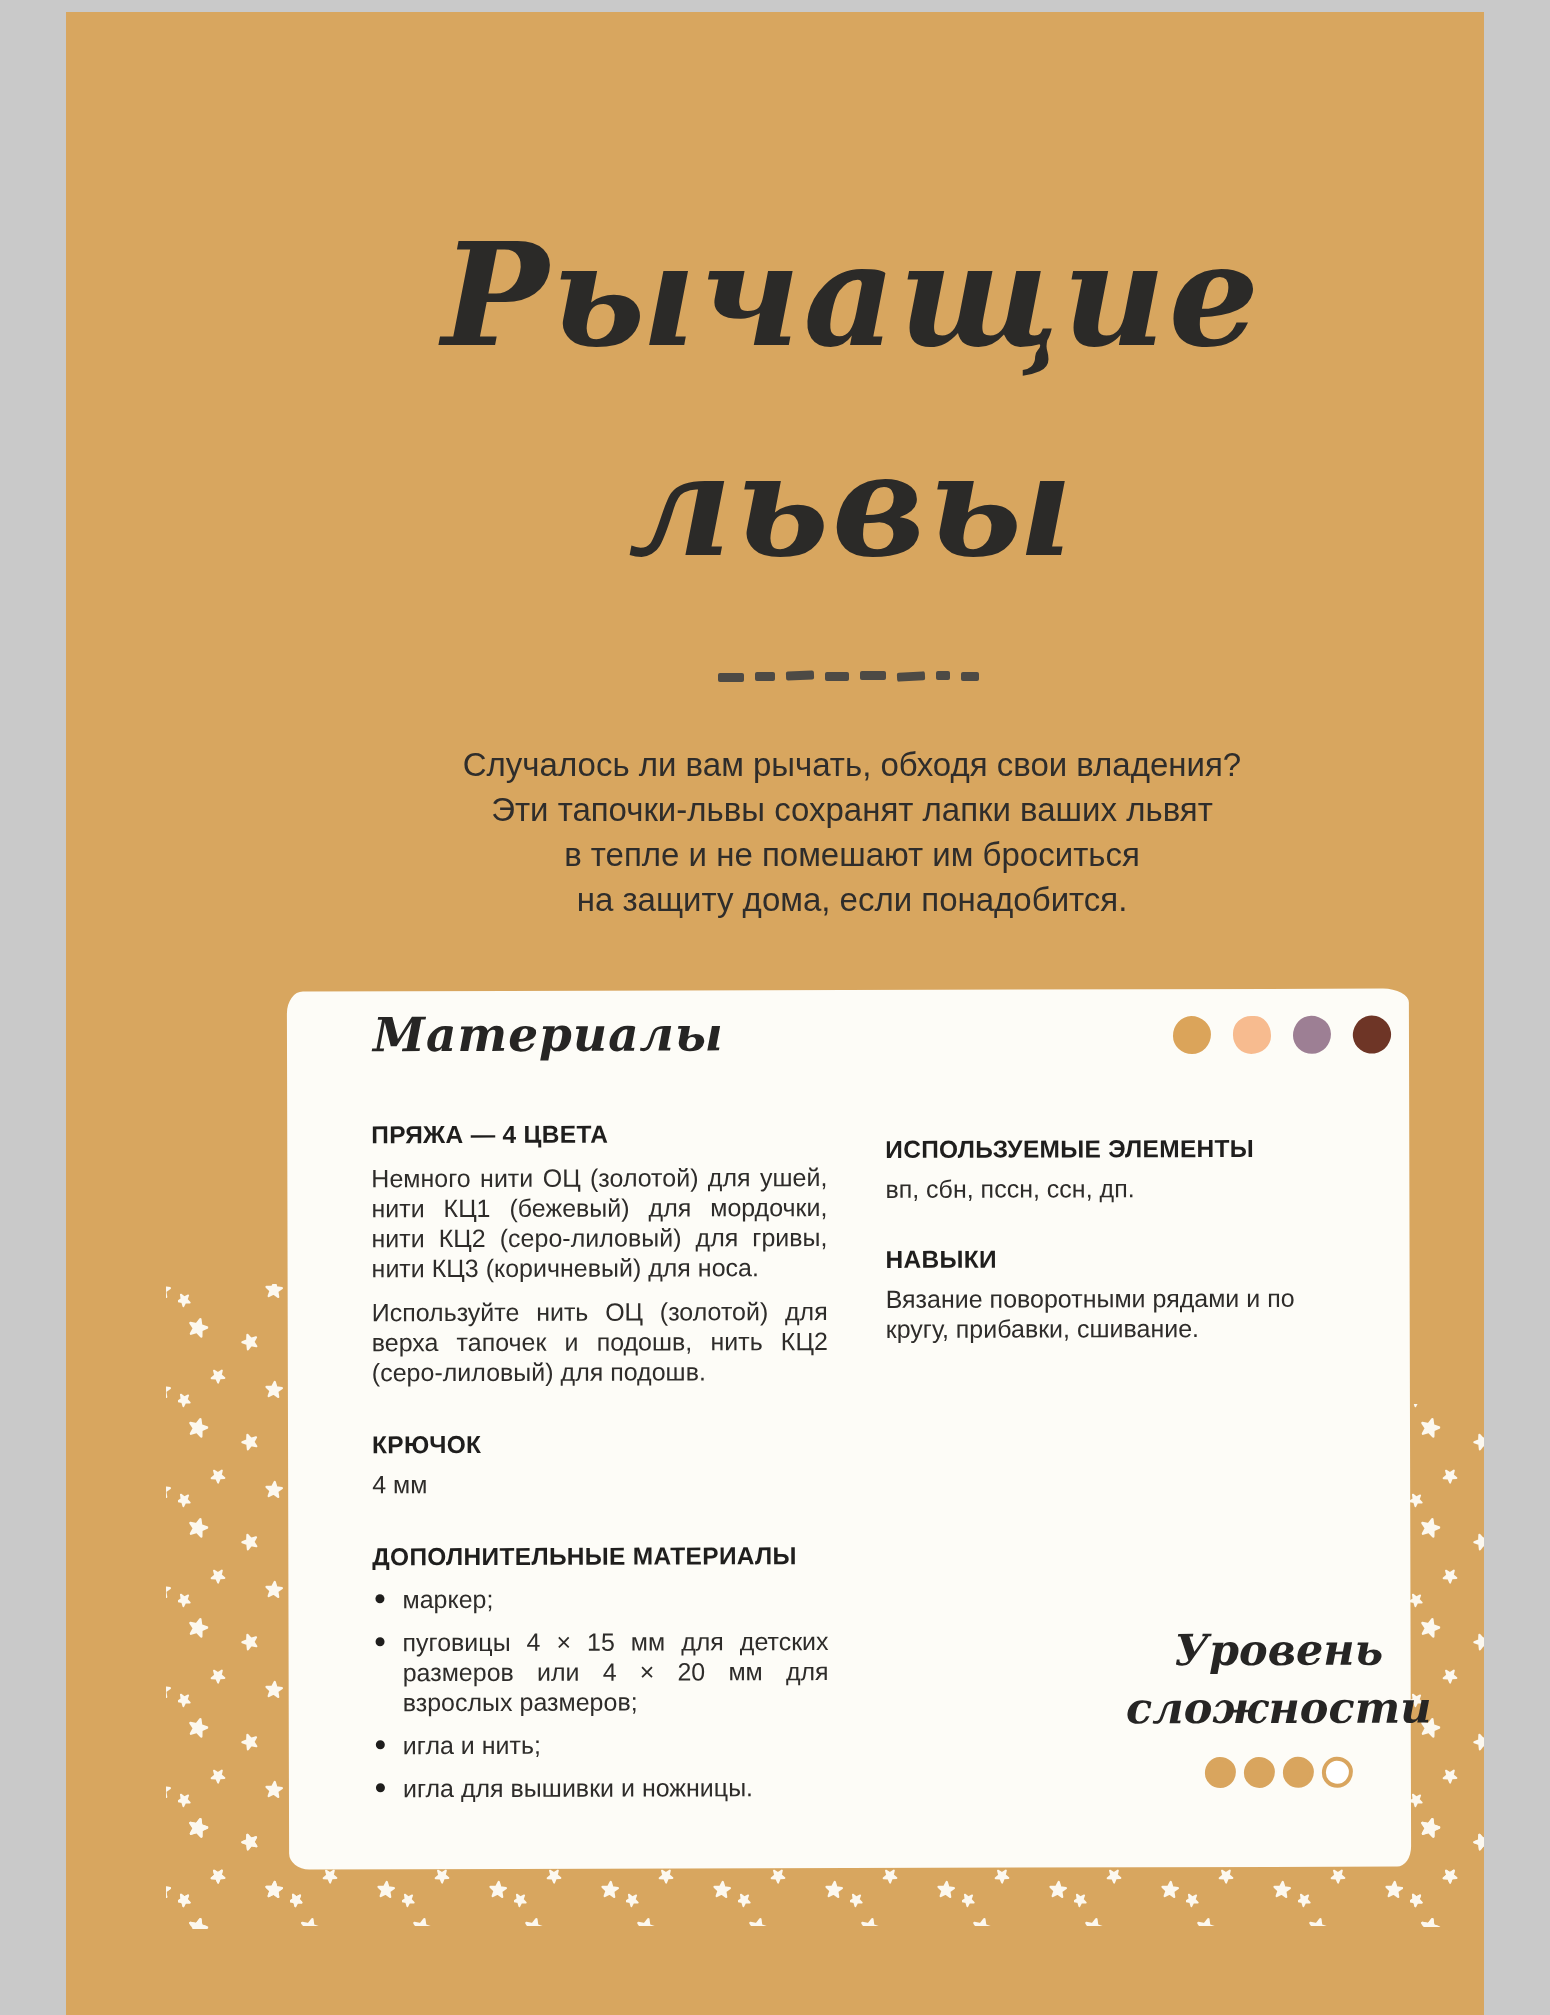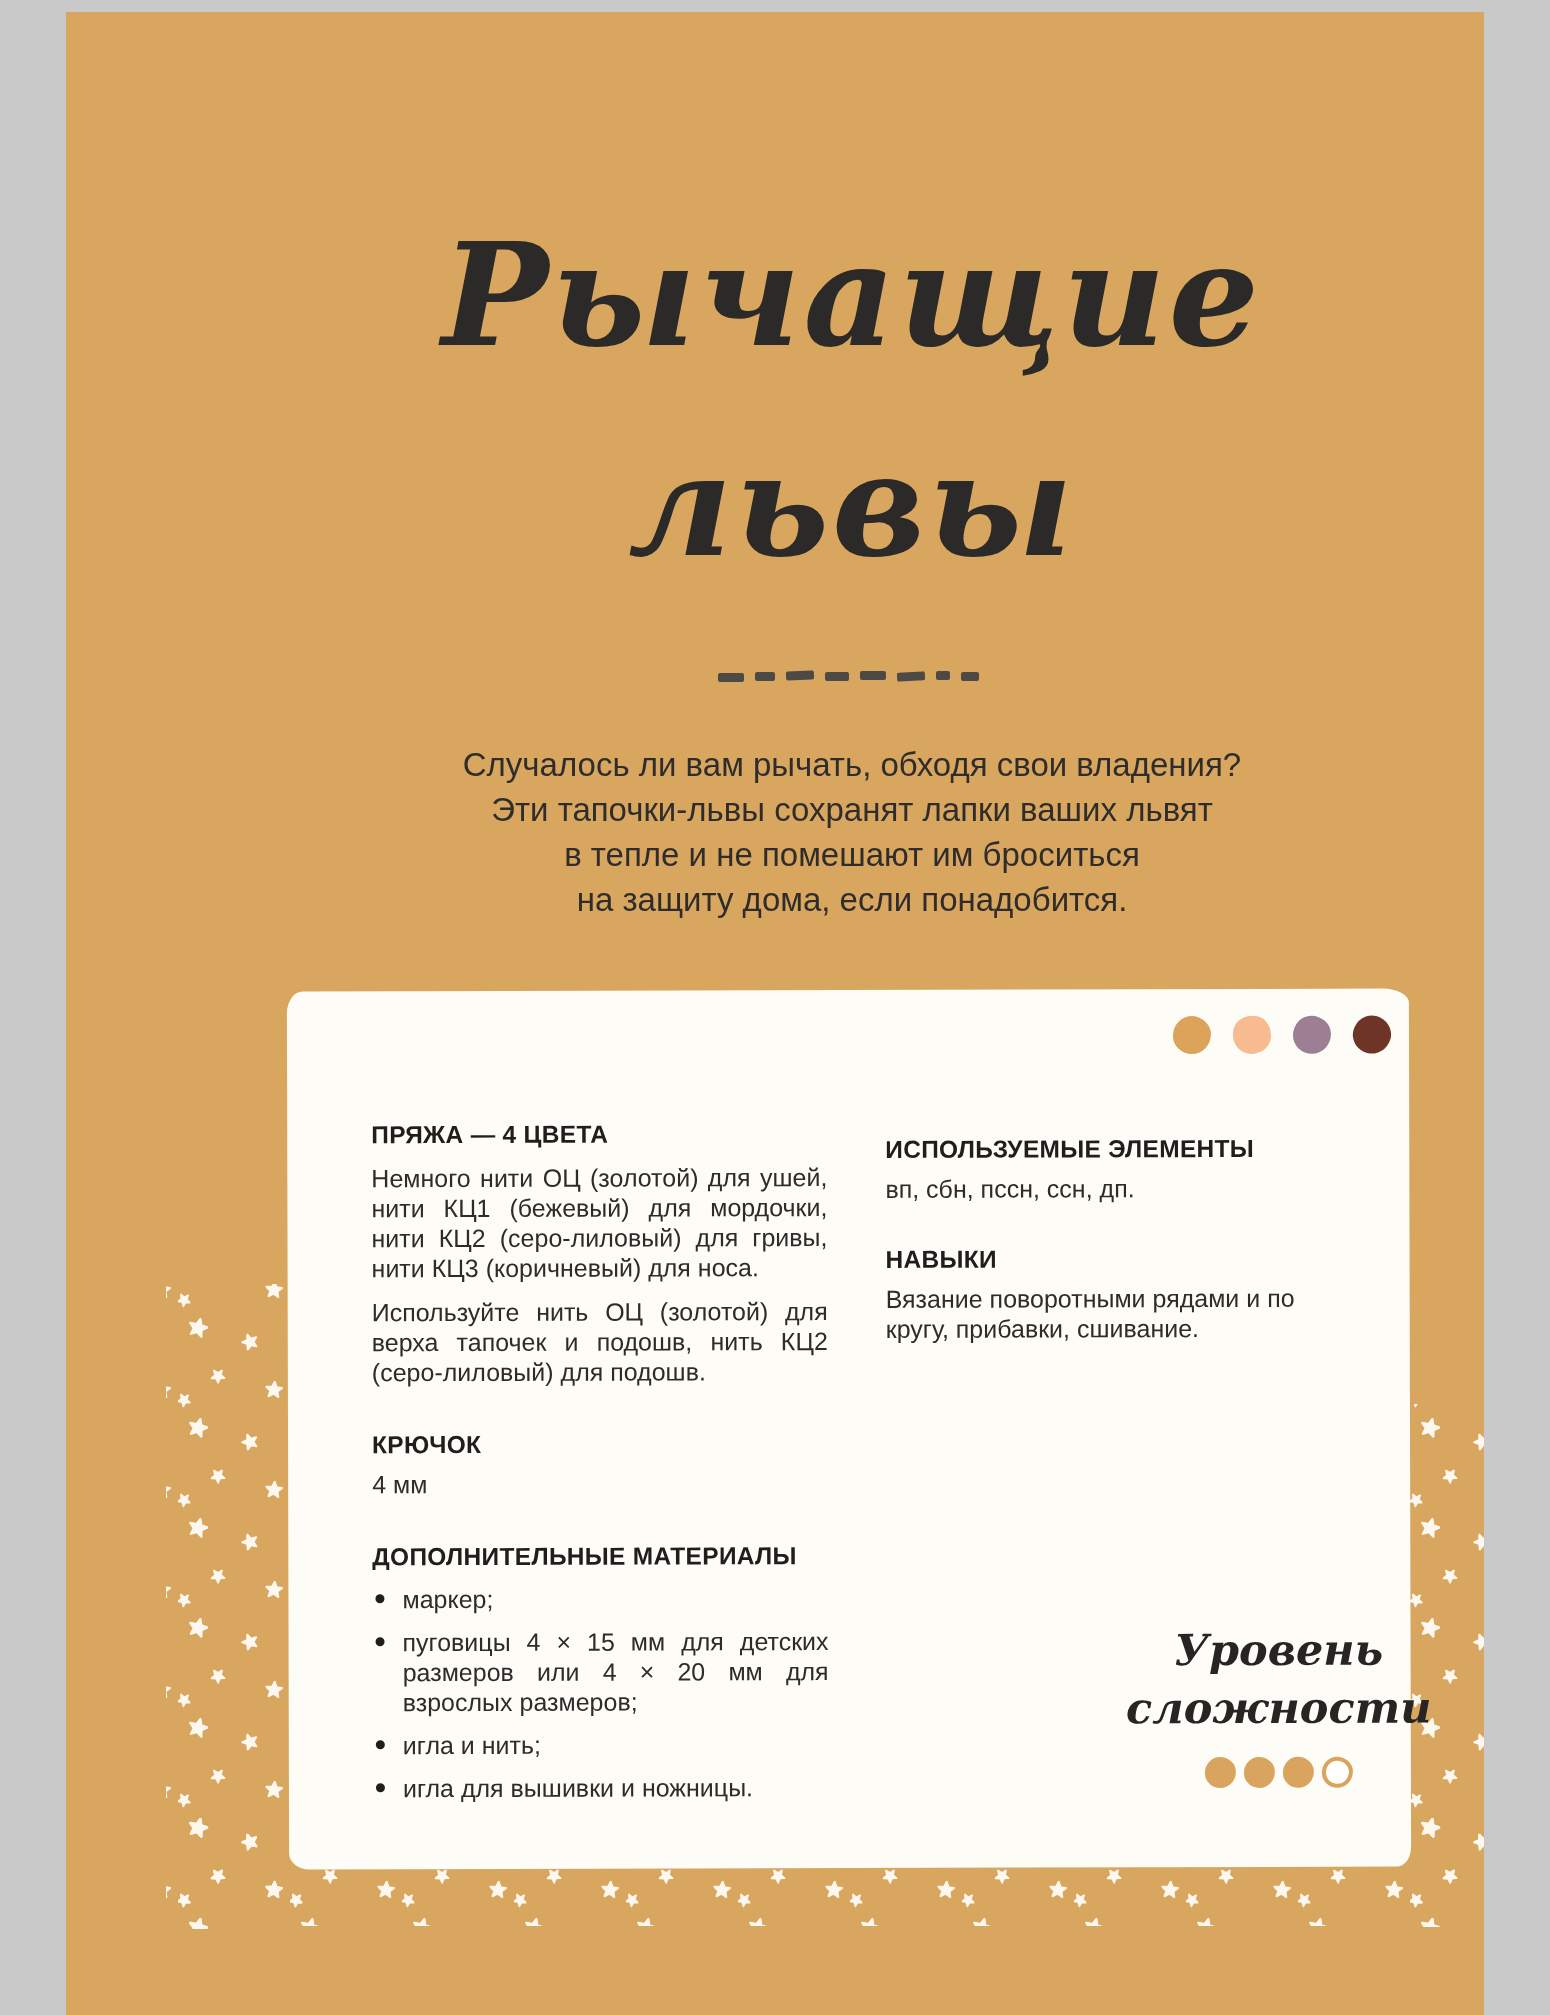--- a/index.html
+++ b/index.html
@@ -132,20 +132,21 @@
         <use href="#star" transform="translate(6,88) rotate(-30) scale(0.7)" fill="#fcf8ef" stroke="#fcf8ef"></use>
       </pattern>
     </defs>
     <rect x="100" y="1272" width="136" height="645" fill="url(#stars)"></rect>
     <rect x="1336" y="1392" width="110" height="523" fill="url(#stars)"></rect>
     <rect x="100" y="1798" width="1346" height="116" fill="url(#stars)"></rect>
   </svg>
 
   <div class="card">
 
+    <div class="card-heading">Материалы</div>
 
     <div class="palette">
       <span class="palette-dot" style="background: rgb(219, 164, 90);"></span>
       <span class="palette-dot" style="background: rgb(247, 187, 143);"></span>
       <span class="palette-dot" style="background: rgb(157, 127, 148);"></span>
       <span class="palette-dot" style="background: rgb(110, 53, 38);"></span>
     </div>
 
     <div class="col-left">
       <div class="sec-heading">ПРЯЖА — 4 ЦВЕТА</div>

